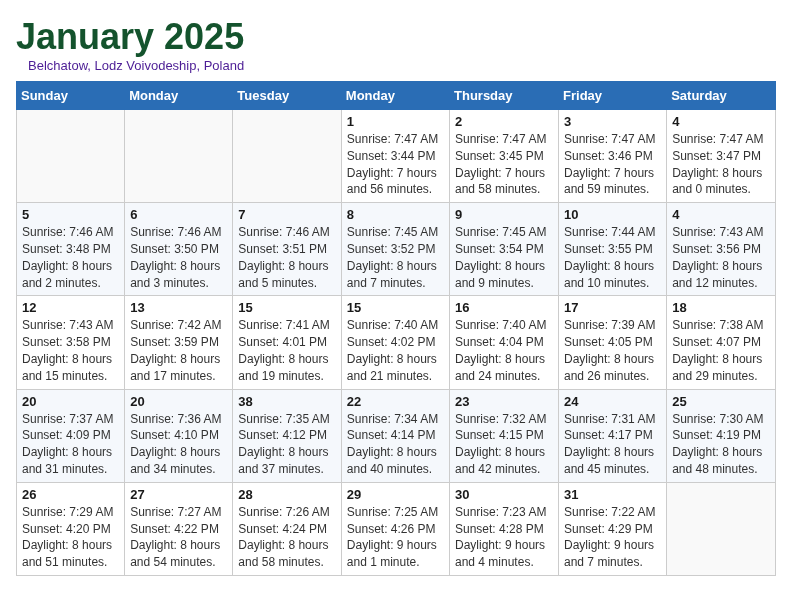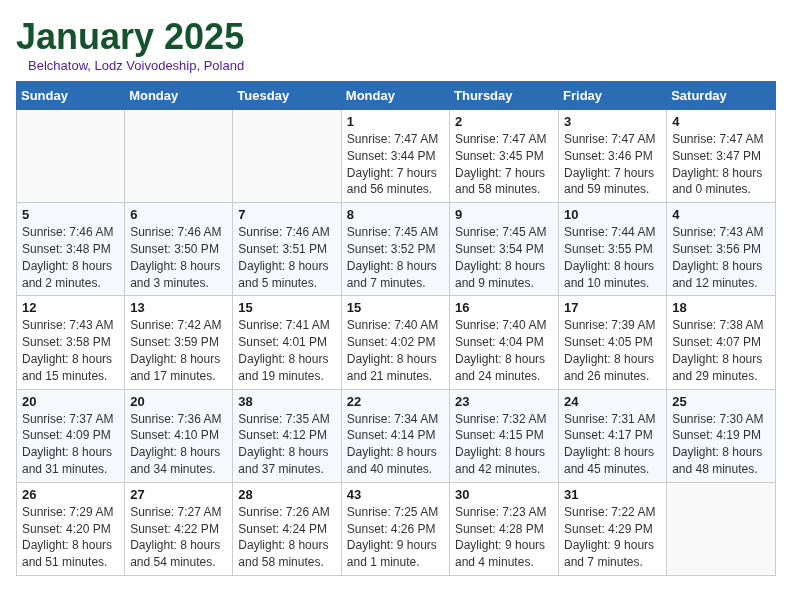--- a/index.html
+++ b/index.html
@@ -225,21 +225,21 @@
         </td>
         <td>
           <span class="day-num">27</span>
           <div class="day-info">Sunrise: 7:27 AM<br>Sunset: 4:22 PM<br>Daylight: 8 hours and 54 minutes.</div>
         </td>
         <td>
           <span class="day-num">28</span>
           <div class="day-info">Sunrise: 7:26 AM<br>Sunset: 4:24 PM<br>Daylight: 8 hours and 58 minutes.</div>
         </td>
         <td>
-          <span class="day-num">43</span>
+          <span class="day-num">29</span>
           <div class="day-info">Sunrise: 7:25 AM<br>Sunset: 4:26 PM<br>Daylight: 9 hours and 1 minute.</div>
         </td>
         <td>
           <span class="day-num">30</span>
           <div class="day-info">Sunrise: 7:23 AM<br>Sunset: 4:28 PM<br>Daylight: 9 hours and 4 minutes.</div>
         </td>
         <td>
           <span class="day-num">31</span>
           <div class="day-info">Sunrise: 7:22 AM<br>Sunset: 4:29 PM<br>Daylight: 9 hours and 7 minutes.</div>
         </td>

